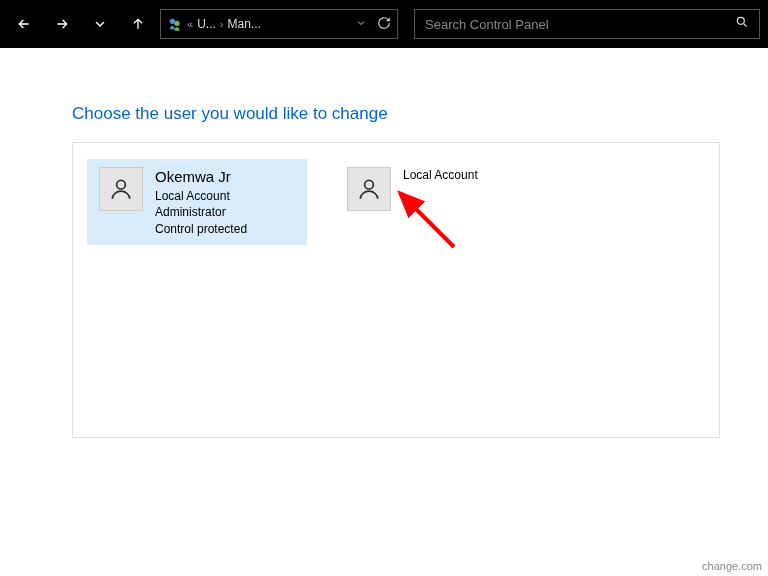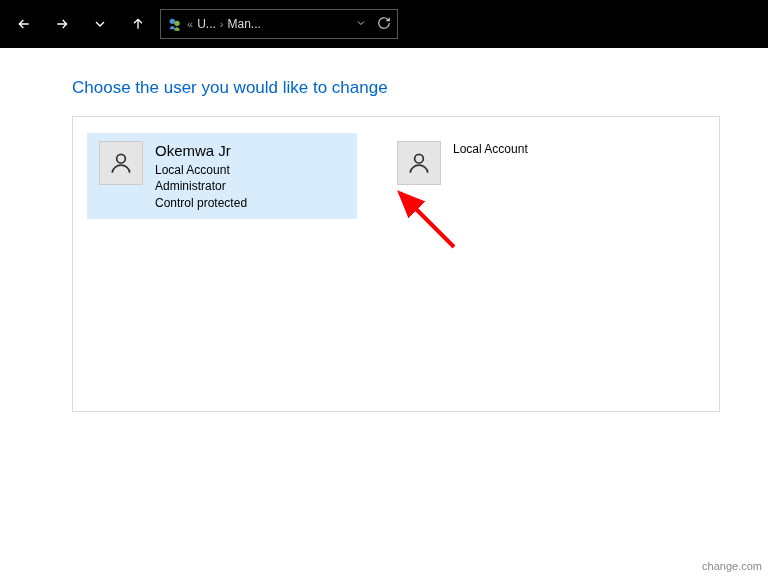--- a/index.html
+++ b/index.html
@@ -25,28 +25,28 @@
       flex: 1; height: 30px; border: 1px solid #555; display: flex;
       align-items: center; padding: 0 10px; margin-left: 10px;
     }
     .search-box input {
       flex: 1; background: transparent; border: none; outline: none;
       color: #ddd; font-size: 13px;
     }
     .search-box input::placeholder { color: #888; }
     .search-icon { color: #ddd; }
     .content { padding: 30px 48px 0 72px; }
-    .heading { color: #0066cc; font-size: 17px; font-weight: 400; margin-bottom: 18px; }
+    .heading { color: #0066cc; font-size: 17px; font-weight: 400; margin-bottom: 18px; margin-top: 26px; }
     .panel {
       border: 1px solid #ddd; height: 296px; padding: 16px 14px;
       display: flex; align-items: flex-start; gap: 28px;
     }
     .user-card {
       display: flex; align-items: flex-start; gap: 12px;
-      padding: 8px 12px; width: 270px; cursor: pointer;
+      padding: 8px 12px; width: 220px; cursor: pointer;
     }
     .user-card.selected { background: #d8ecfb; }
     .avatar {
       width: 44px; height: 44px; background: #e5e5e5; border: 1px solid #ccc;
       display: flex; align-items: center; justify-content: center; flex-shrink: 0;
     }
     .avatar svg { width: 26px; height: 26px; color: #333; }
     .user-info { font-size: 12px; color: #000; line-height: 1.35; }
     .user-name { font-size: 15px; font-weight: 400; margin-bottom: 1px; }
     .add-link { color: #0066cc; font-size: 13px; margin-top: 14px; cursor: pointer; }
@@ -103,20 +103,29 @@
           </svg>
       </span>
       <span>
         <svg width="14" height="14" viewBox="0 0 24 24" fill="none" stroke="#ccc" stroke-width="2">
             <path d="M21 12a9 9 0 1 1-3-6.7L21 8M21 3v5h-5"></path>
           </svg>
       </span>
     </span>
   </div>
 
+  <div class="search-box">
+    <input type="text" placeholder="Search Control Panel" style="">
+    <span class="search-icon">
+      <svg width="14" height="14" viewBox="0 0 24 24" fill="none" stroke="currentColor" stroke-width="2">
+          <circle cx="10" cy="10" r="6"></circle>
+          <path d="M20 20l-5-5"></path>
+        </svg>
+    </span>
+  </div>
 </div>
 
 <div class="content">
   <div class="heading">Choose the user you would like to change</div>
 
   <div class="panel">
     <div class="user-card selected">
       <div class="avatar">
         <svg viewBox="0 0 24 24" fill="none" stroke="currentColor" stroke-width="1.6">
             <circle cx="12" cy="8" r="4"></circle>

